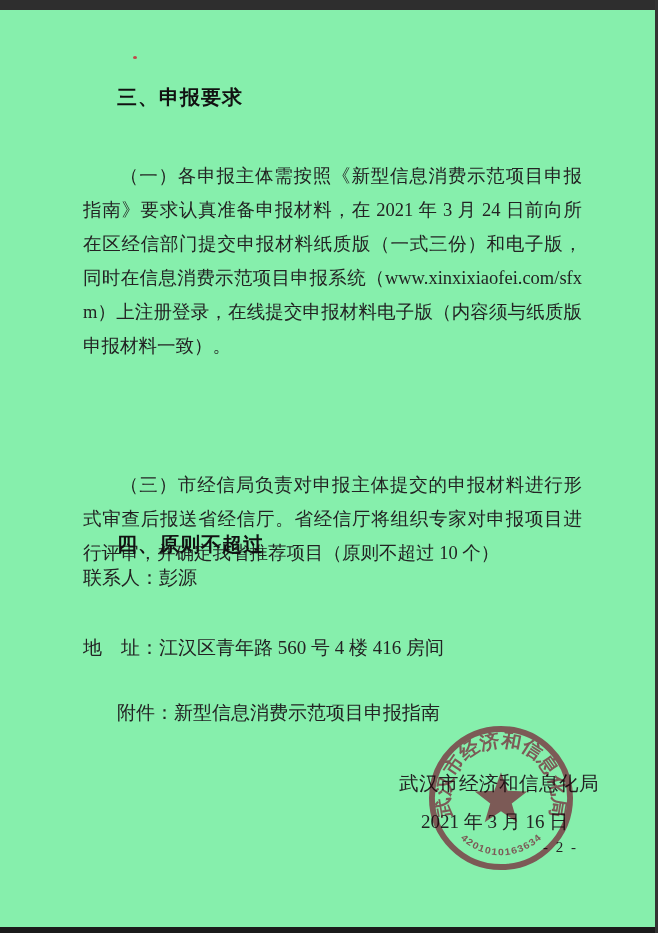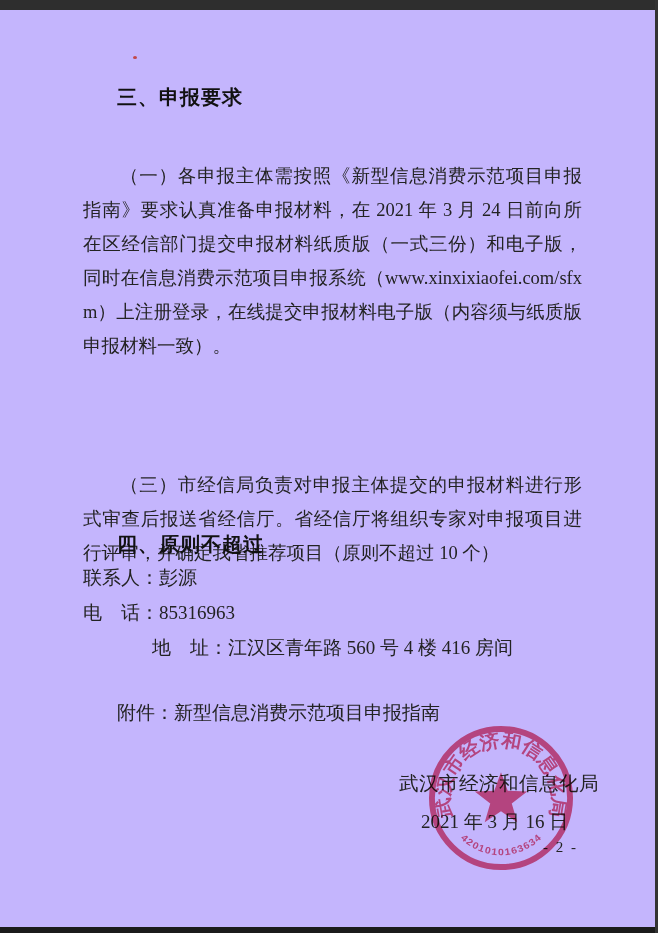--- a/index.html
+++ b/index.html
@@ -1,20 +1,20 @@
 <!DOCTYPE html>
 <html><head>
 <meta charset="utf-8">
 <style>
   html, body { margin: 0; padding: 0; background: #ffffff; }
   .page {
     position: relative;
     width: 658px;
     height: 933px;
-    background: #c4b5fd;
+    background: #86efac;
     overflow: hidden;
     font-family: "Liberation Serif", serif;
     color: #232323;
   }
   
   .edge-top    { position: absolute; top: 0; left: 0; width: 658px; height: 10px; background: #2e2e2e; }
   .edge-bottom { position: absolute; bottom: 0; left: 0; width: 658px; height: 6px; background: #1b1b1b; }
   .edge-right  { position: absolute; top: 0; right: 0; width: 3px; height: 933px; background: #333333; }
   .red-dot     { position: absolute; left: 133px; top: 56px; width: 4px; height: 3px; background: #c24848; border-radius: 50%; }
 
@@ -41,21 +41,21 @@
     text-indent: 2em;
     margin-top: 41px;
   }
   .pos-p1 { top: 118px; }
   .pos-p2 { top: 290px; }
   .pos-p3 { top: 427px; }
 
   .contact-row { font-size: 19px; white-space: nowrap; }
   .pos-c1 { top: 565px; }
   .pos-c2 { top: 600px; }
-  .pos-c3 { top: 635px; text-align: center; }
+  .pos-c3 { top: 635px; }
 
   .attach-row { top: 700px; font-size: 19px; text-indent: 34px; white-space: nowrap; }
 
   .agency  { position: absolute; left: 399px; top: 770px; font-size: 19.5px; letter-spacing: 0.5px; white-space: nowrap; }
   .sigdate { position: absolute; left: 421px; top: 809px; font-size: 19px; white-space: nowrap; }
   .pagenum { position: absolute; left: 543px; top: 839px; font-size: 15px; letter-spacing: 2px; white-space: nowrap; }
 
   
   .seal {
     position: absolute;
@@ -94,23 +94,20 @@
 
 
   <p class="blk para pos-p3">（三）市经信局负责对申报主体提交的申报材料进行形式审查后报送省经信厅。省经信厅将组织专家对申报项目进行评审，并确定我省推荐项目（原则不超过 10 个）</p>
 
   <div class="blk heading pos-h4">四、原则不超过</div>
 
   <div class="blk contact-row pos-c1">
     <span>联系人：</span><span>彭源</span>
   </div>
 
-  <div class="blk contact-row pos-c2">
-    <span>电　话：</span><span>85316963</span>
-  </div>
 
   <div class="blk contact-row pos-c3">
     <span>地　址：</span><span>江汉区青年路 560 号 4 楼 416 房间</span>
   </div>
 
   <div class="blk attach-row">
     <span>附件：</span><span>新型信息消费示范项目申报指南</span>
   </div>
 
   <div class="agency">武汉市经济和信息化局</div>

